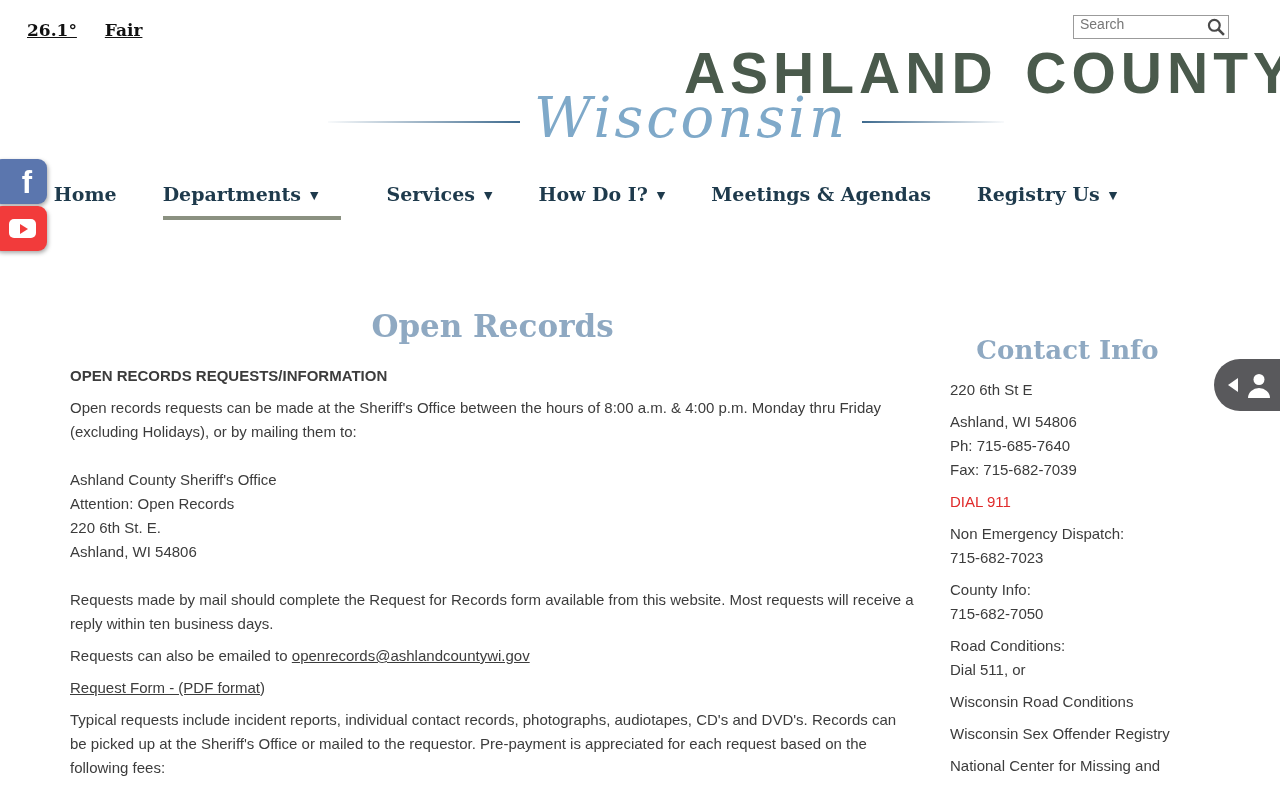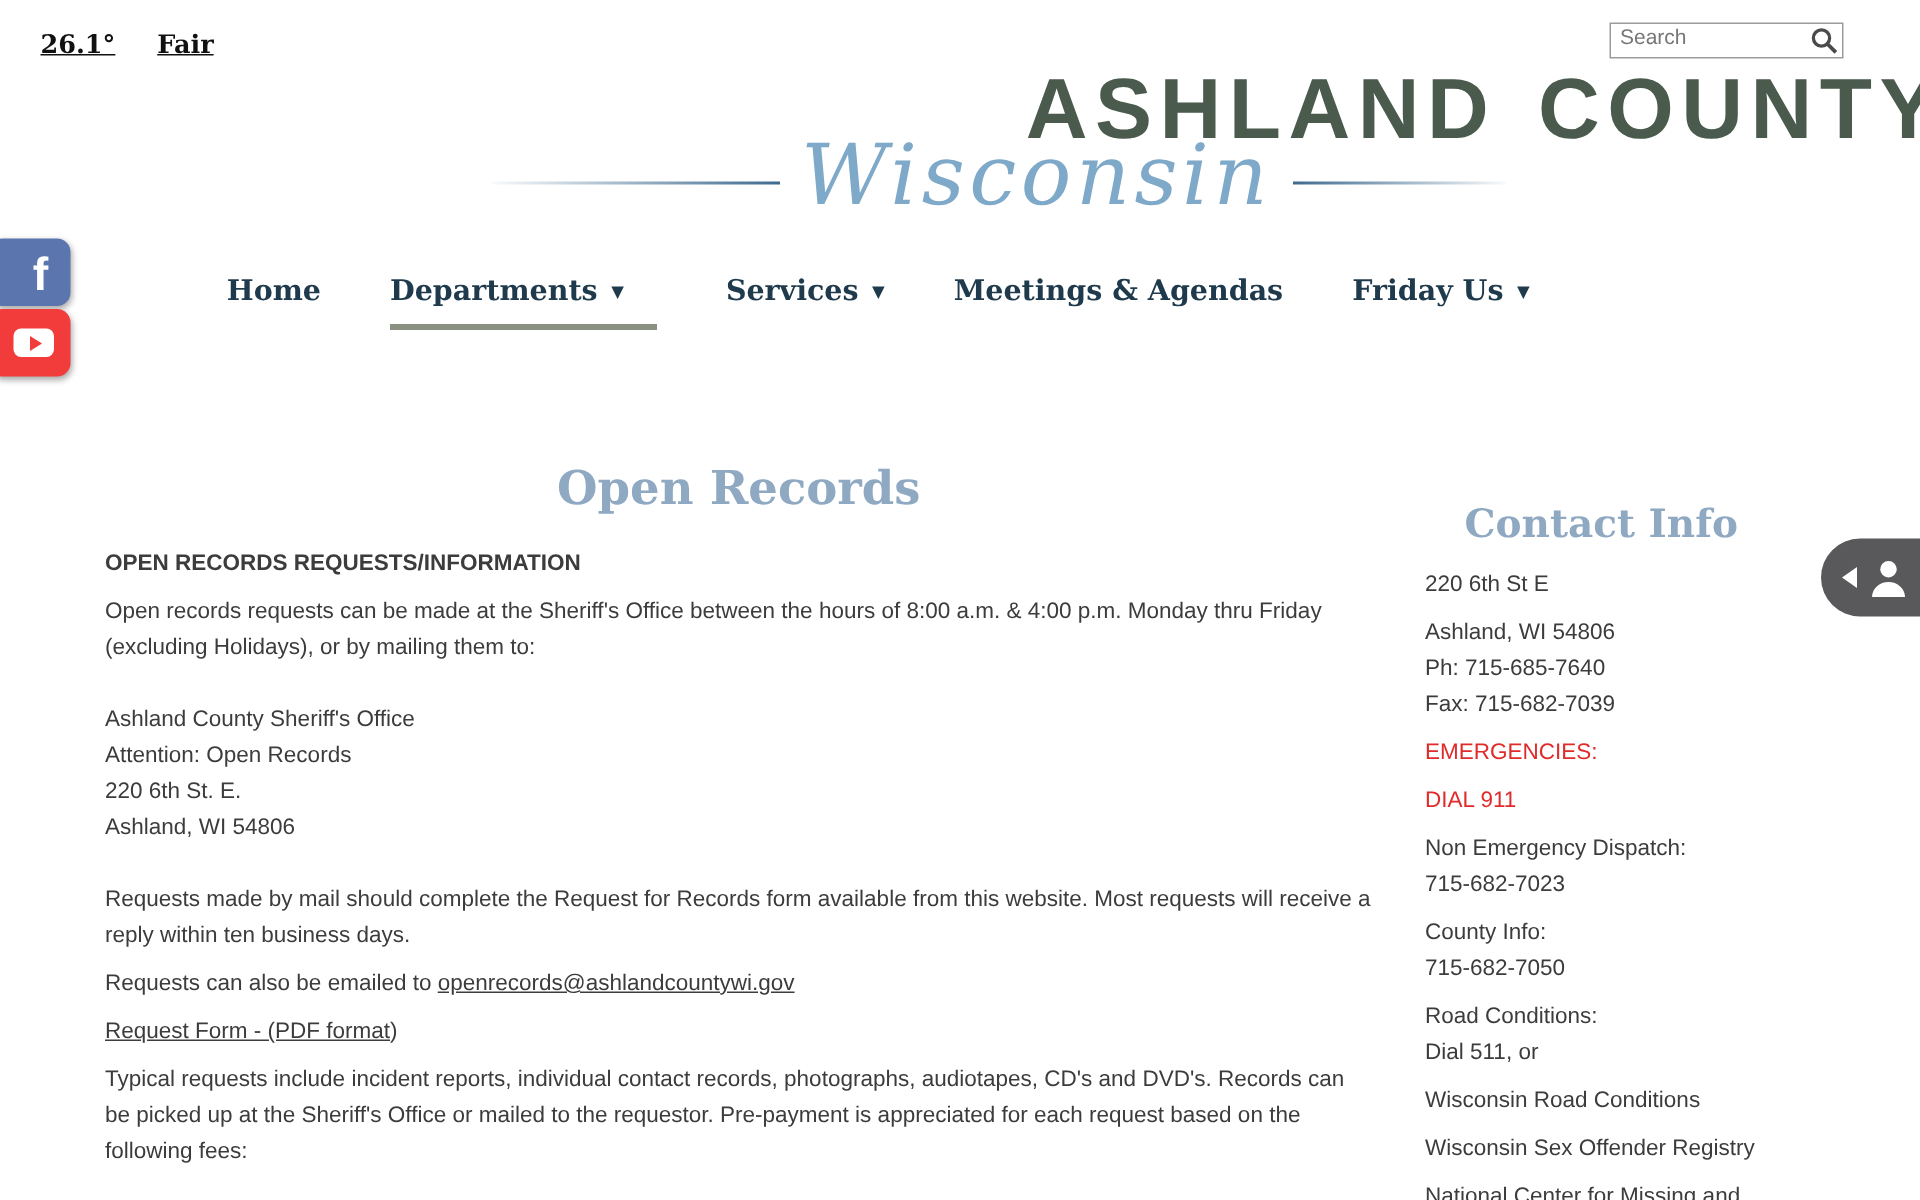--- a/index.html
+++ b/index.html
@@ -115,24 +115,27 @@
     <div class="nav-item">
       <span>Home</span>
     </div>
     <div class="nav-item active">
       <span>Departments</span><span class="caret">▼</span>
     </div>
     <div class="nav-item">
       <span>Services</span><span class="caret">▼</span>
     </div>
     <div class="nav-item">
+      <span>How Do I?</span><span class="caret">▼</span>
+    </div>
+    <div class="nav-item">
       <span>Meetings &amp; Agendas</span>
     </div>
     <div class="nav-item">
-      <span>Friday Us</span><span class="caret">▼</span>
+      <span>Registry Us</span><span class="caret">▼</span>
     </div>
   </nav>
 
   <div class="content">
 
     <div class="main-col">
       <h1 class="page-title">Open Records</h1>
 
       <p class="lead-heading">OPEN RECORDS REQUESTS/INFORMATION</p>
 
@@ -162,21 +165,20 @@
       <h2 class="side-title">Contact Info</h2>
 
       <p>220 6th St E</p>
 
       <p>
         <span>Ashland, WI 54806</span><br>
         <span>Ph: 715-685-7640</span><br>
         <span>Fax: 715-682-7039</span>
       </p>
 
-      <p class="red">EMERGENCIES:</p>
       <p class="red">DIAL 911</p>
 
       <p>
         <span>Non Emergency Dispatch:</span><br>
         <span>715-682-7023</span>
       </p>
 
       <p>
         <span>County Info:</span><br>
         <span>715-682-7050</span>

